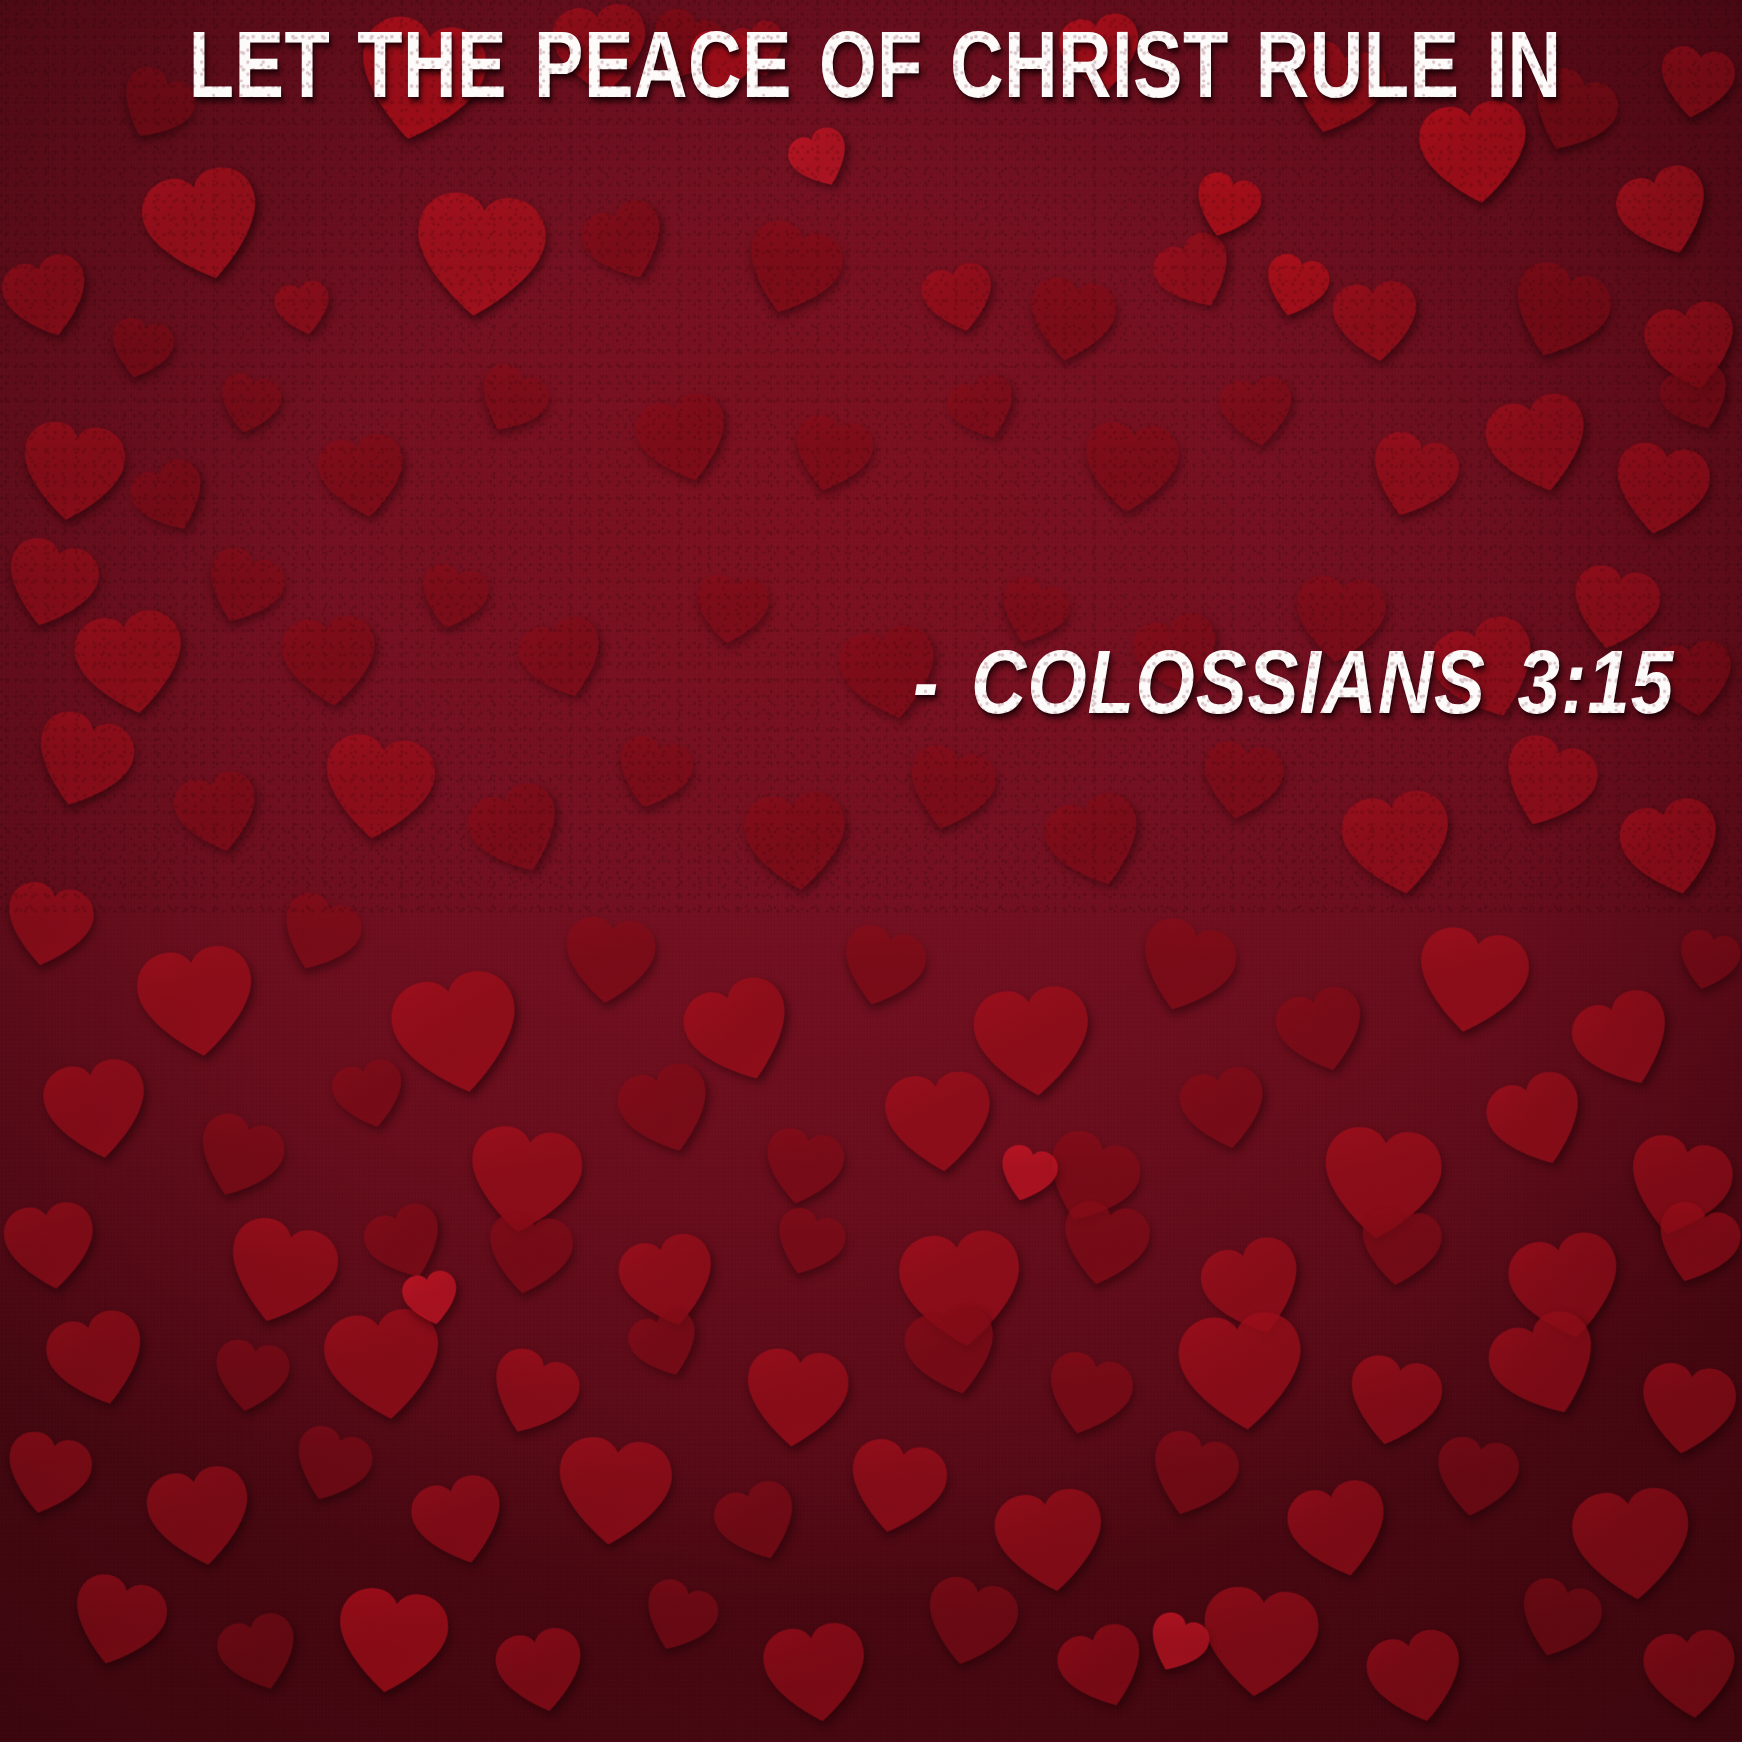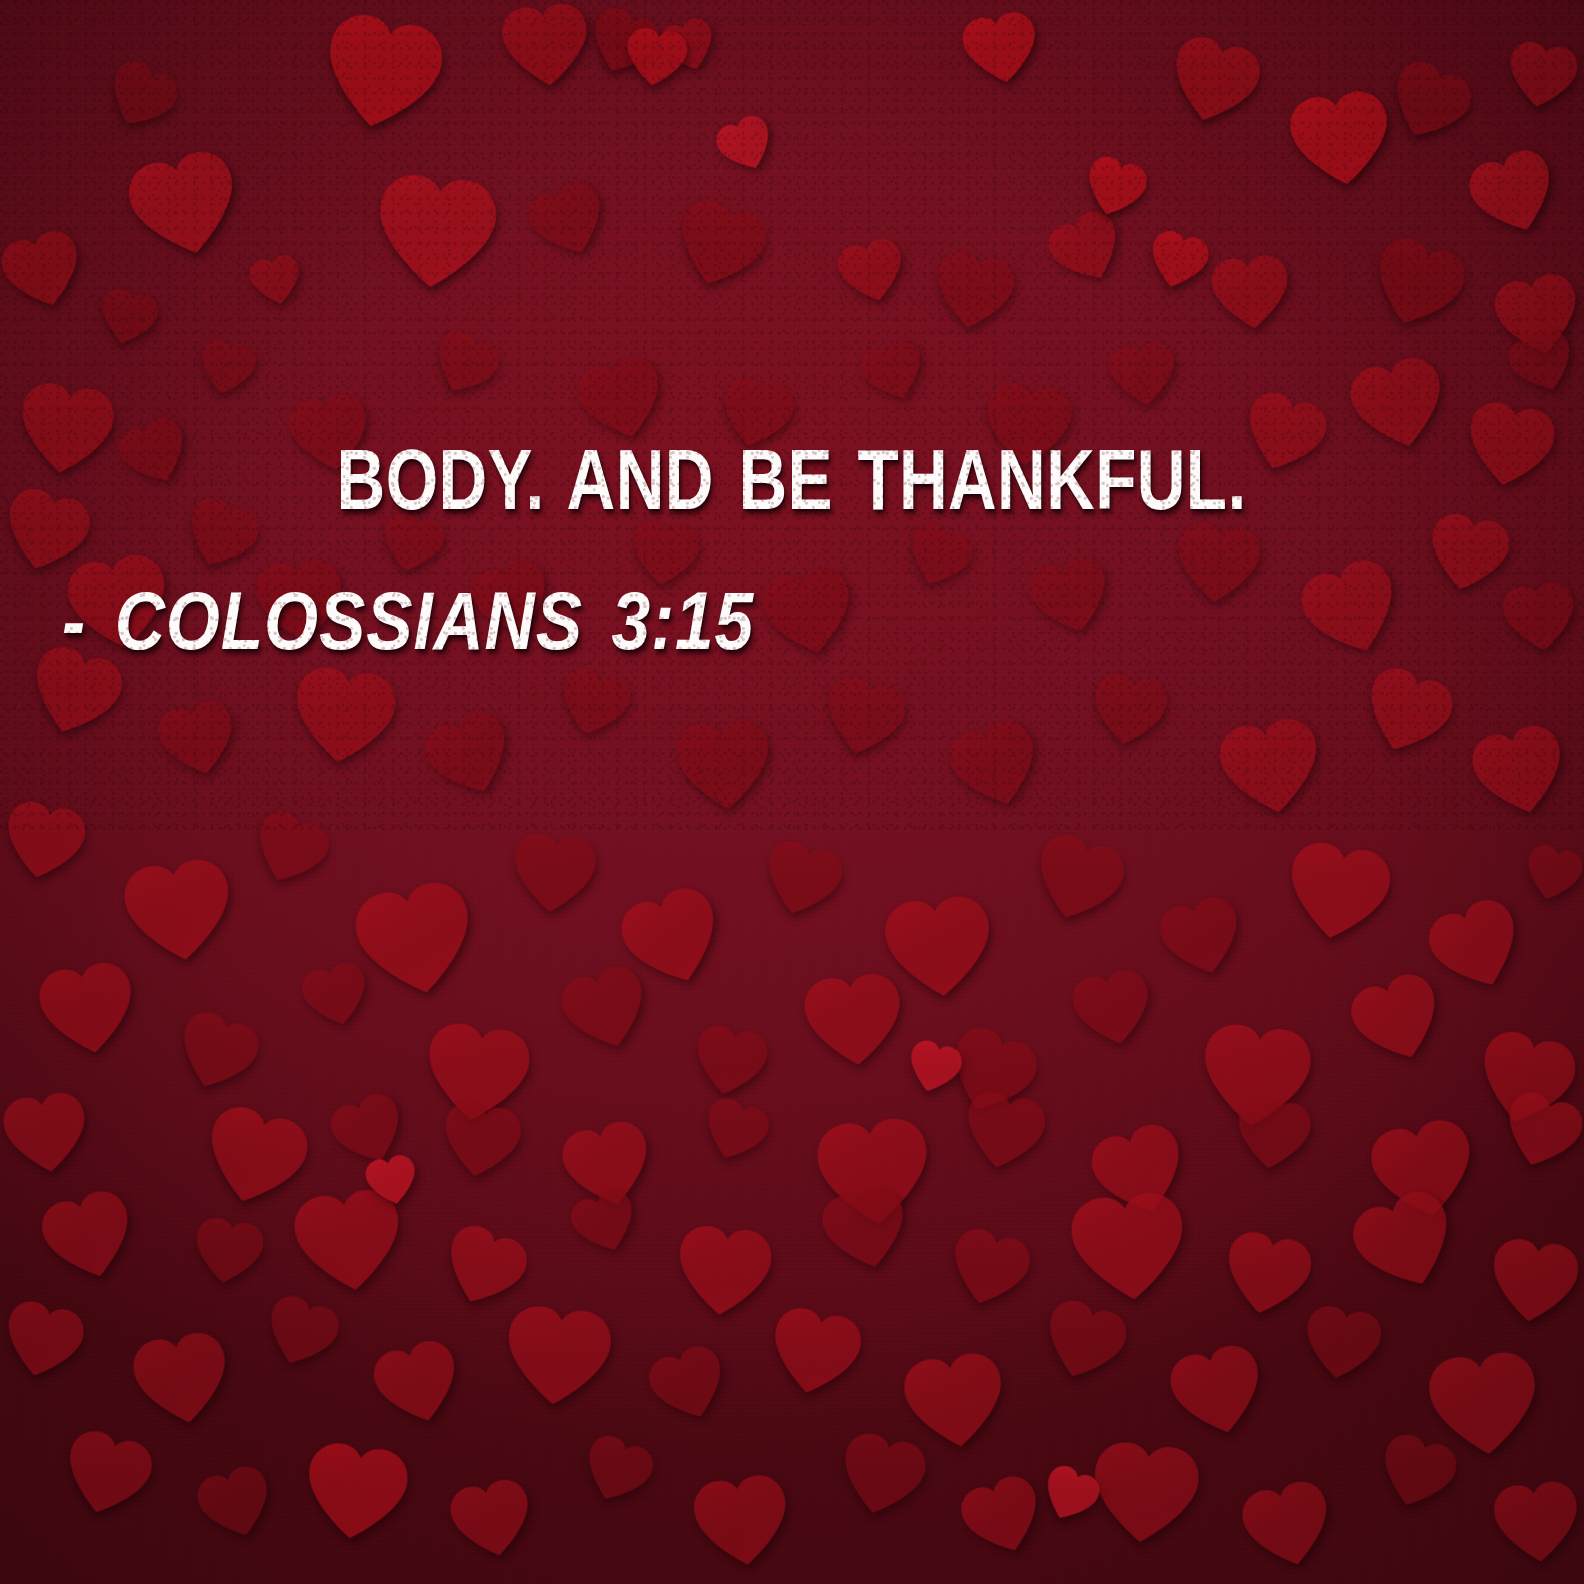--- a/index.html
+++ b/index.html
@@ -96,21 +96,21 @@
 
   #line-0 { top: 16px; }
   #line-1 { top: 156px; }
   #line-2 { top: 296px; }
   #line-3 { top: 436px; }
 
   #attribution {
     position: absolute;
     top: 580px;
     width: 100%;
-    text-align: left;
+    text-align: right;
     color: #fdfafa;
     font-family: "Liberation Sans", sans-serif;
     font-weight: 700;
     font-style: italic;
     font-size: 82px;
     line-height: 1;
     letter-spacing: 1px;
     word-spacing: 10px;
     white-space: nowrap;
     text-shadow:
@@ -1871,19 +1871,19 @@
           </defs>
           <path d="M50 93 C50 93 6 63 6 34 C6 16 19 6 32 6 C41 6 47 11 50 17 C53 11 59 6 68 6 C81 6 94 16 94 34 C94 63 50 93 50 93 Z" fill="#d21626"></path>
           <path d="M50 93 C50 93 6 63 6 34 C6 16 19 6 32 6 C41 6 47 11 50 17 C53 11 59 6 68 6 C81 6 94 16 94 34 C94 63 50 93 50 93 Z" fill="url(#hg143)" opacity="0.35"></path>
         </svg>
       </div>
     </div>
 
   <div class="bg-vignette"></div>
 
   <div id="verse-block">
-    <div class="verse-line" id="line-3"><span style="display: inline-block; transform: scaleX(0.7837); transform-origin: center center;">BODY. AND BE THANKFUL.</span></div>
+    <div class="verse-line" id="line-0"><span style="display: inline-block; transform: scaleX(0.7843); transform-origin: center center;">LET THE PEACE OF CHRIST RULE IN</span></div>
     <div id="attribution"><span style="display: inline-block; transform: scaleX(0.8479); transform-origin: center center;">- COLOSSIANS 3:15</span></div>
   </div>
 
   <div id="type-grunge"></div>
 
 </div>
 
 </body></html>

